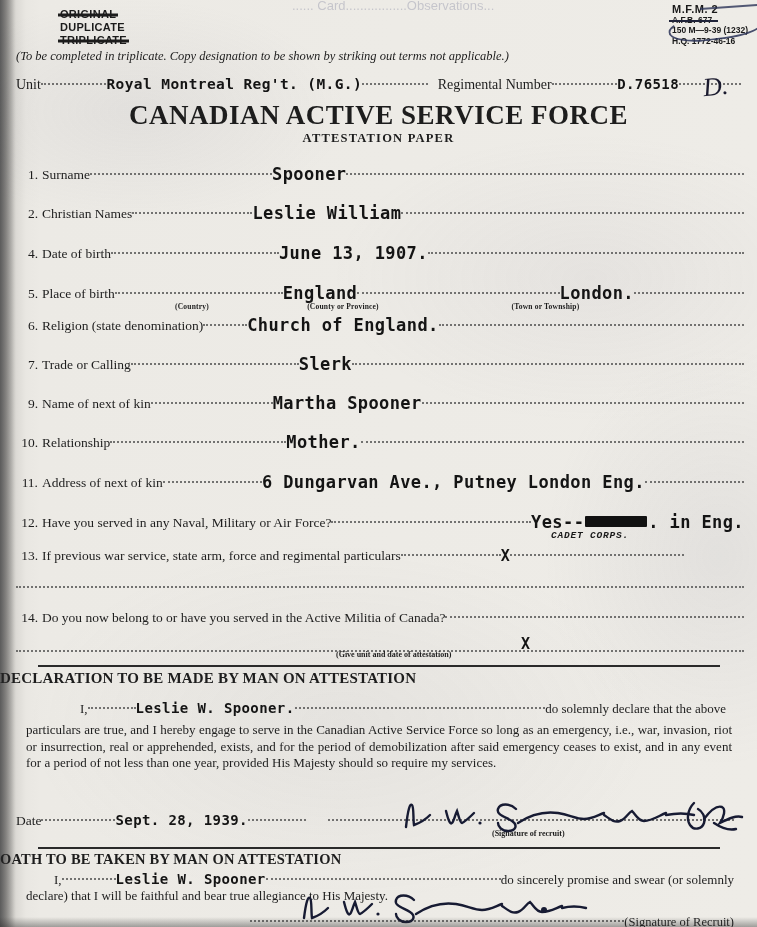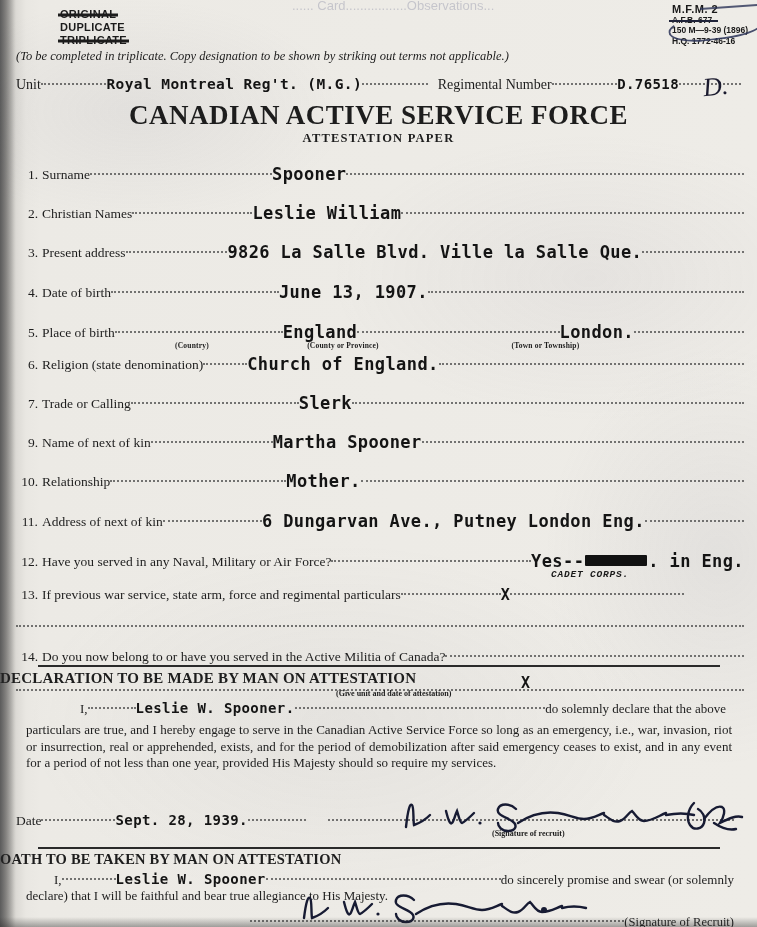--- a/index.html
+++ b/index.html
@@ -136,21 +136,21 @@
 
   <div class="abs copydesig">
     <div class="struck">ORIGINAL</div>
     <div>DUPLICATE</div>
     <div class="struck">TRIPLICATE</div>
   </div>
 
   <div class="abs stamp">
     <div class="big">M.F.M. 2</div>
     <div><span class="afb">A.F.B. 677</span></div>
-    <div>150 M—9-39 (1896)</div>
+    <div>150 M—9-39 (1232)</div>
     <div>H.Q. 1772-46-16</div>
   </div>
   <div class="penstroke"></div>
   <div class="penstroke2"></div>
 
   <div class="abs instr prt ital">(To be completed in triplicate.   Copy designation to be shown by striking out terms not applicable.)</div>
 
   <div class="abs unitline">
     <div class="row">
       <span class="prt">Unit</span>
@@ -177,26 +177,20 @@
       <span class="dots"></span>
     </div>
 
     <div class="field" style="margin-top:19px">
       <span class="prt flabel"><span class="fnum">2.</span><span>Christian Names</span></span>
       <span class="dots" style="max-width:120px"></span>
       <span class="tw fval">Leslie William</span>
       <span class="dots"></span>
     </div>
 
-    <div class="field" style="margin-top:19px">
-      <span class="prt flabel"><span class="fnum">3.</span><span>Present address</span></span>
-      <span class="dots" style="max-width:128px"></span>
-      <span class="tw fval">9826 La Salle Blvd. Ville la Salle Que.</span>
-      <span class="dots"></span>
-    </div>
 
     <div class="field" style="margin-top:20px">
       <span class="prt flabel"><span class="fnum">4.</span><span>Date of birth</span></span>
       <span class="dots" style="max-width:168px"></span>
       <span class="tw fval">June 13, 1907.</span>
       <span class="dots"></span>
     </div>
 
     <div class="field" style="margin-top:20px">
       <span class="prt flabel"><span class="fnum">5.</span><span>Place of birth</span></span>

